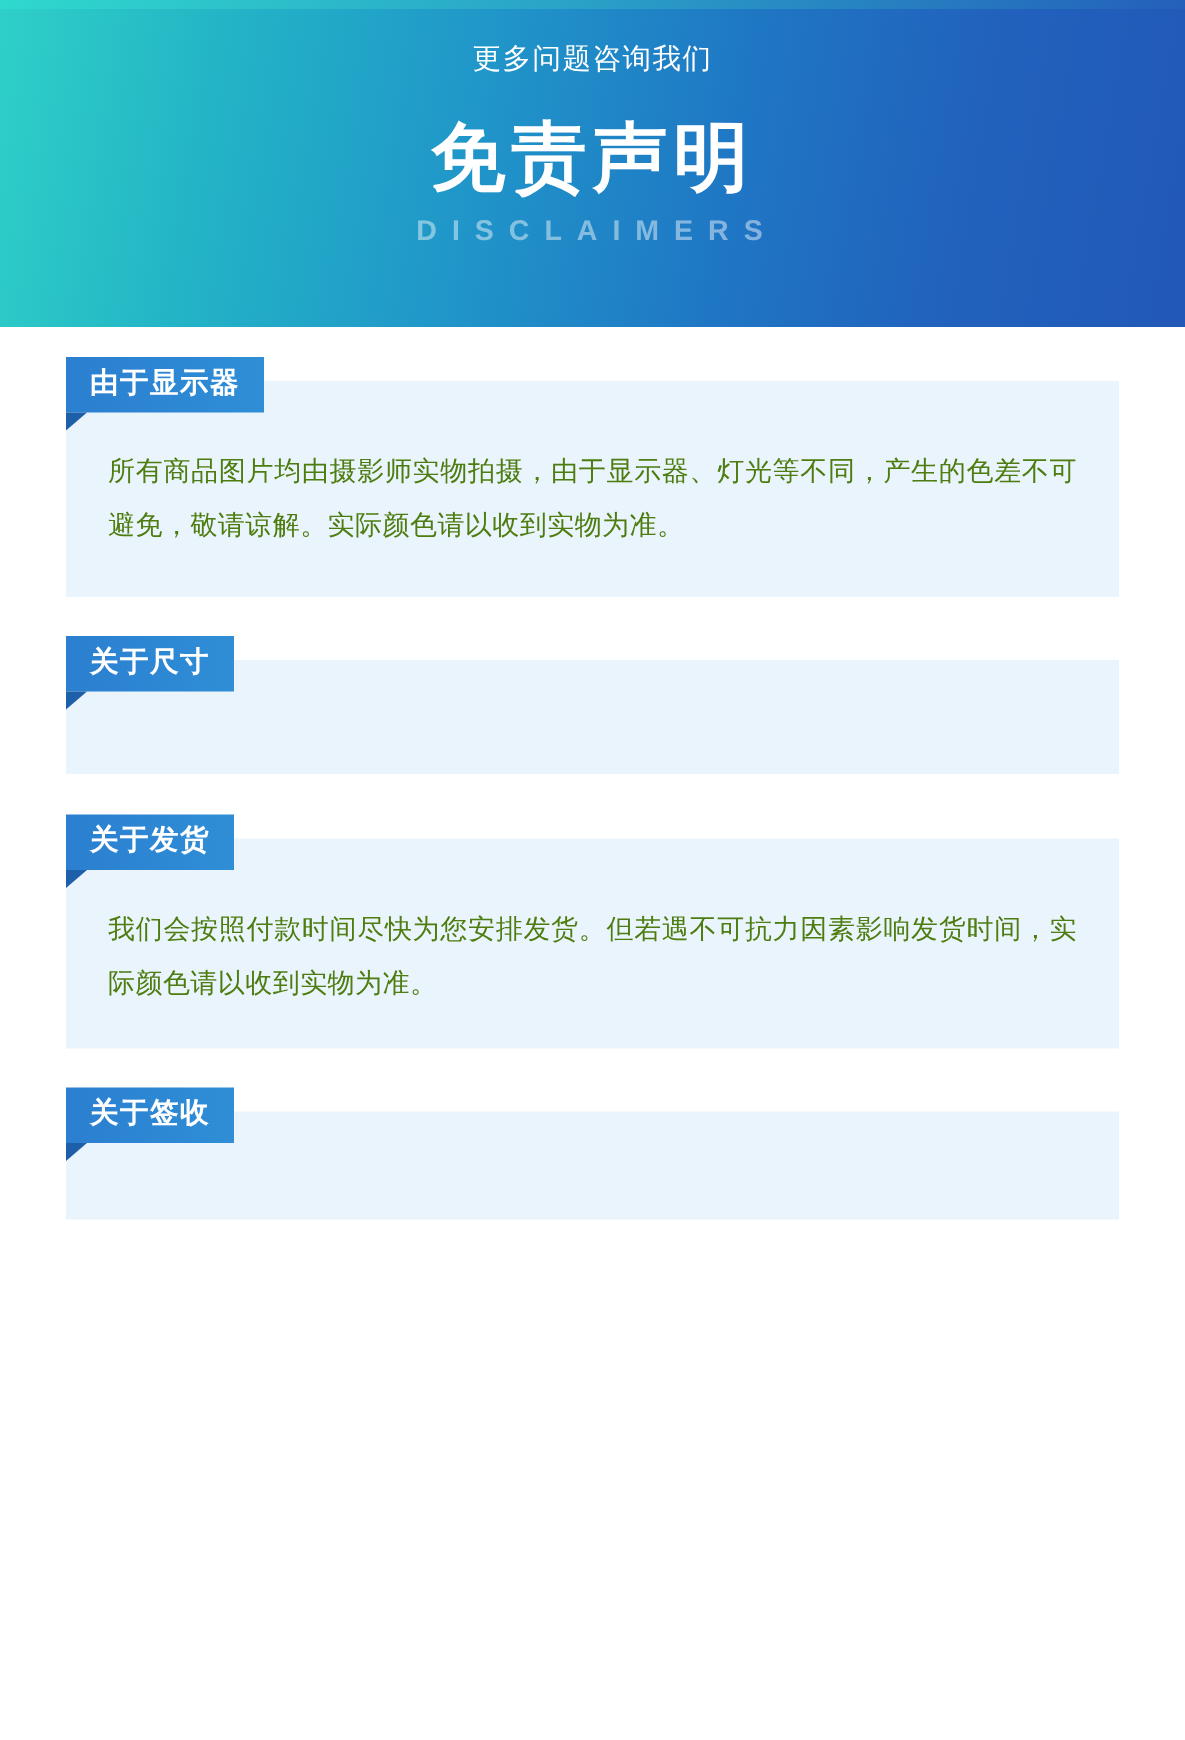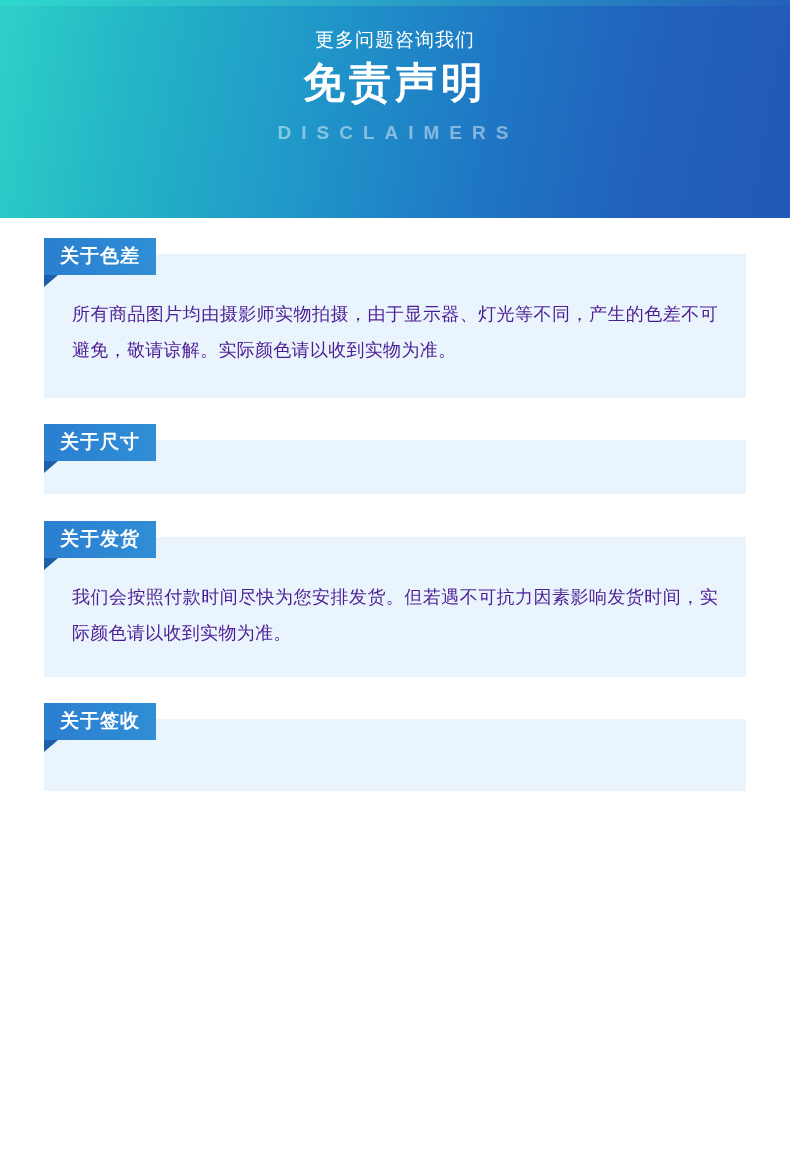--- a/index.html
+++ b/index.html
@@ -43,21 +43,22 @@
     text-align: center;
   }
   .header-sub {
     font-size: 19px;
     color: #ffffff;
     letter-spacing: 1px;
     line-height: 28px;
     font-weight: normal;
   }
   .header-title {
-    font-size: 42px;
+    margin-top: 22px;
+    font-size: 50px;
     font-weight: bold;
     color: #ffffff;
     letter-spacing: 4px;
     line-height: 58px;
   }
   .header-en {
     margin-top: 10px;
     font-size: 19px;
     letter-spacing: 10px;
     color: rgba(255,255,255,0.45);
@@ -99,49 +100,49 @@
     left: 0;
     bottom: -12px;
     width: 0;
     height: 0;
     border-left: 14px solid #1d5fa8;
     border-bottom: 12px solid transparent;
   }
   .card-text {
     font-size: 18px;
     line-height: 36px;
-    color: #4c1d95;
+    color: #4d7c0f;
     letter-spacing: 0.3px;
     text-align: justify;
     padding: 0 4px;
   }
 
   
   .card.c1 { padding-top: 42px; padding-bottom: 30px; }
-  .card.c2 { padding-top: 42px; padding-bottom: 12px; }
+  .card.c2 { padding-top: 42px; padding-bottom: 34px; }
   .card.c3 { padding-top: 42px; padding-bottom: 26px; margin-top: 43px; }
   .card.c4 { padding-top: 42px; padding-bottom: 30px; margin-bottom: 0; padding-left: 42px; }
 </style>
 </head>
 <body>
 
 <div class="page">
 
   <div class="header">
     <div class="header-inner">
       <div class="header-sub">更多问题咨询我们</div>
       <div class="header-title">免责声明</div>
       <div class="header-en">DISCLAIMERS</div>
     </div>
   </div>
 
   <div class="content">
 
     <div class="card c1">
-      <div class="tag">关于色差</div>
+      <div class="tag">由于显示器</div>
       <div class="card-text">所有商品图片均由摄影师实物拍摄，由于显示器、灯光等不同，产生的色差不可避免，敬请谅解。实际颜色请以收到实物为准。</div>
     </div>
 
     <div class="card c2">
       <div class="tag">关于尺寸</div>
     </div>
 
     <div class="card c3">
       <div class="tag">关于发货</div>
       <div class="card-text">我们会按照付款时间尽快为您安排发货。但若遇不可抗力因素影响发货时间，实际颜色请以收到实物为准。</div>

